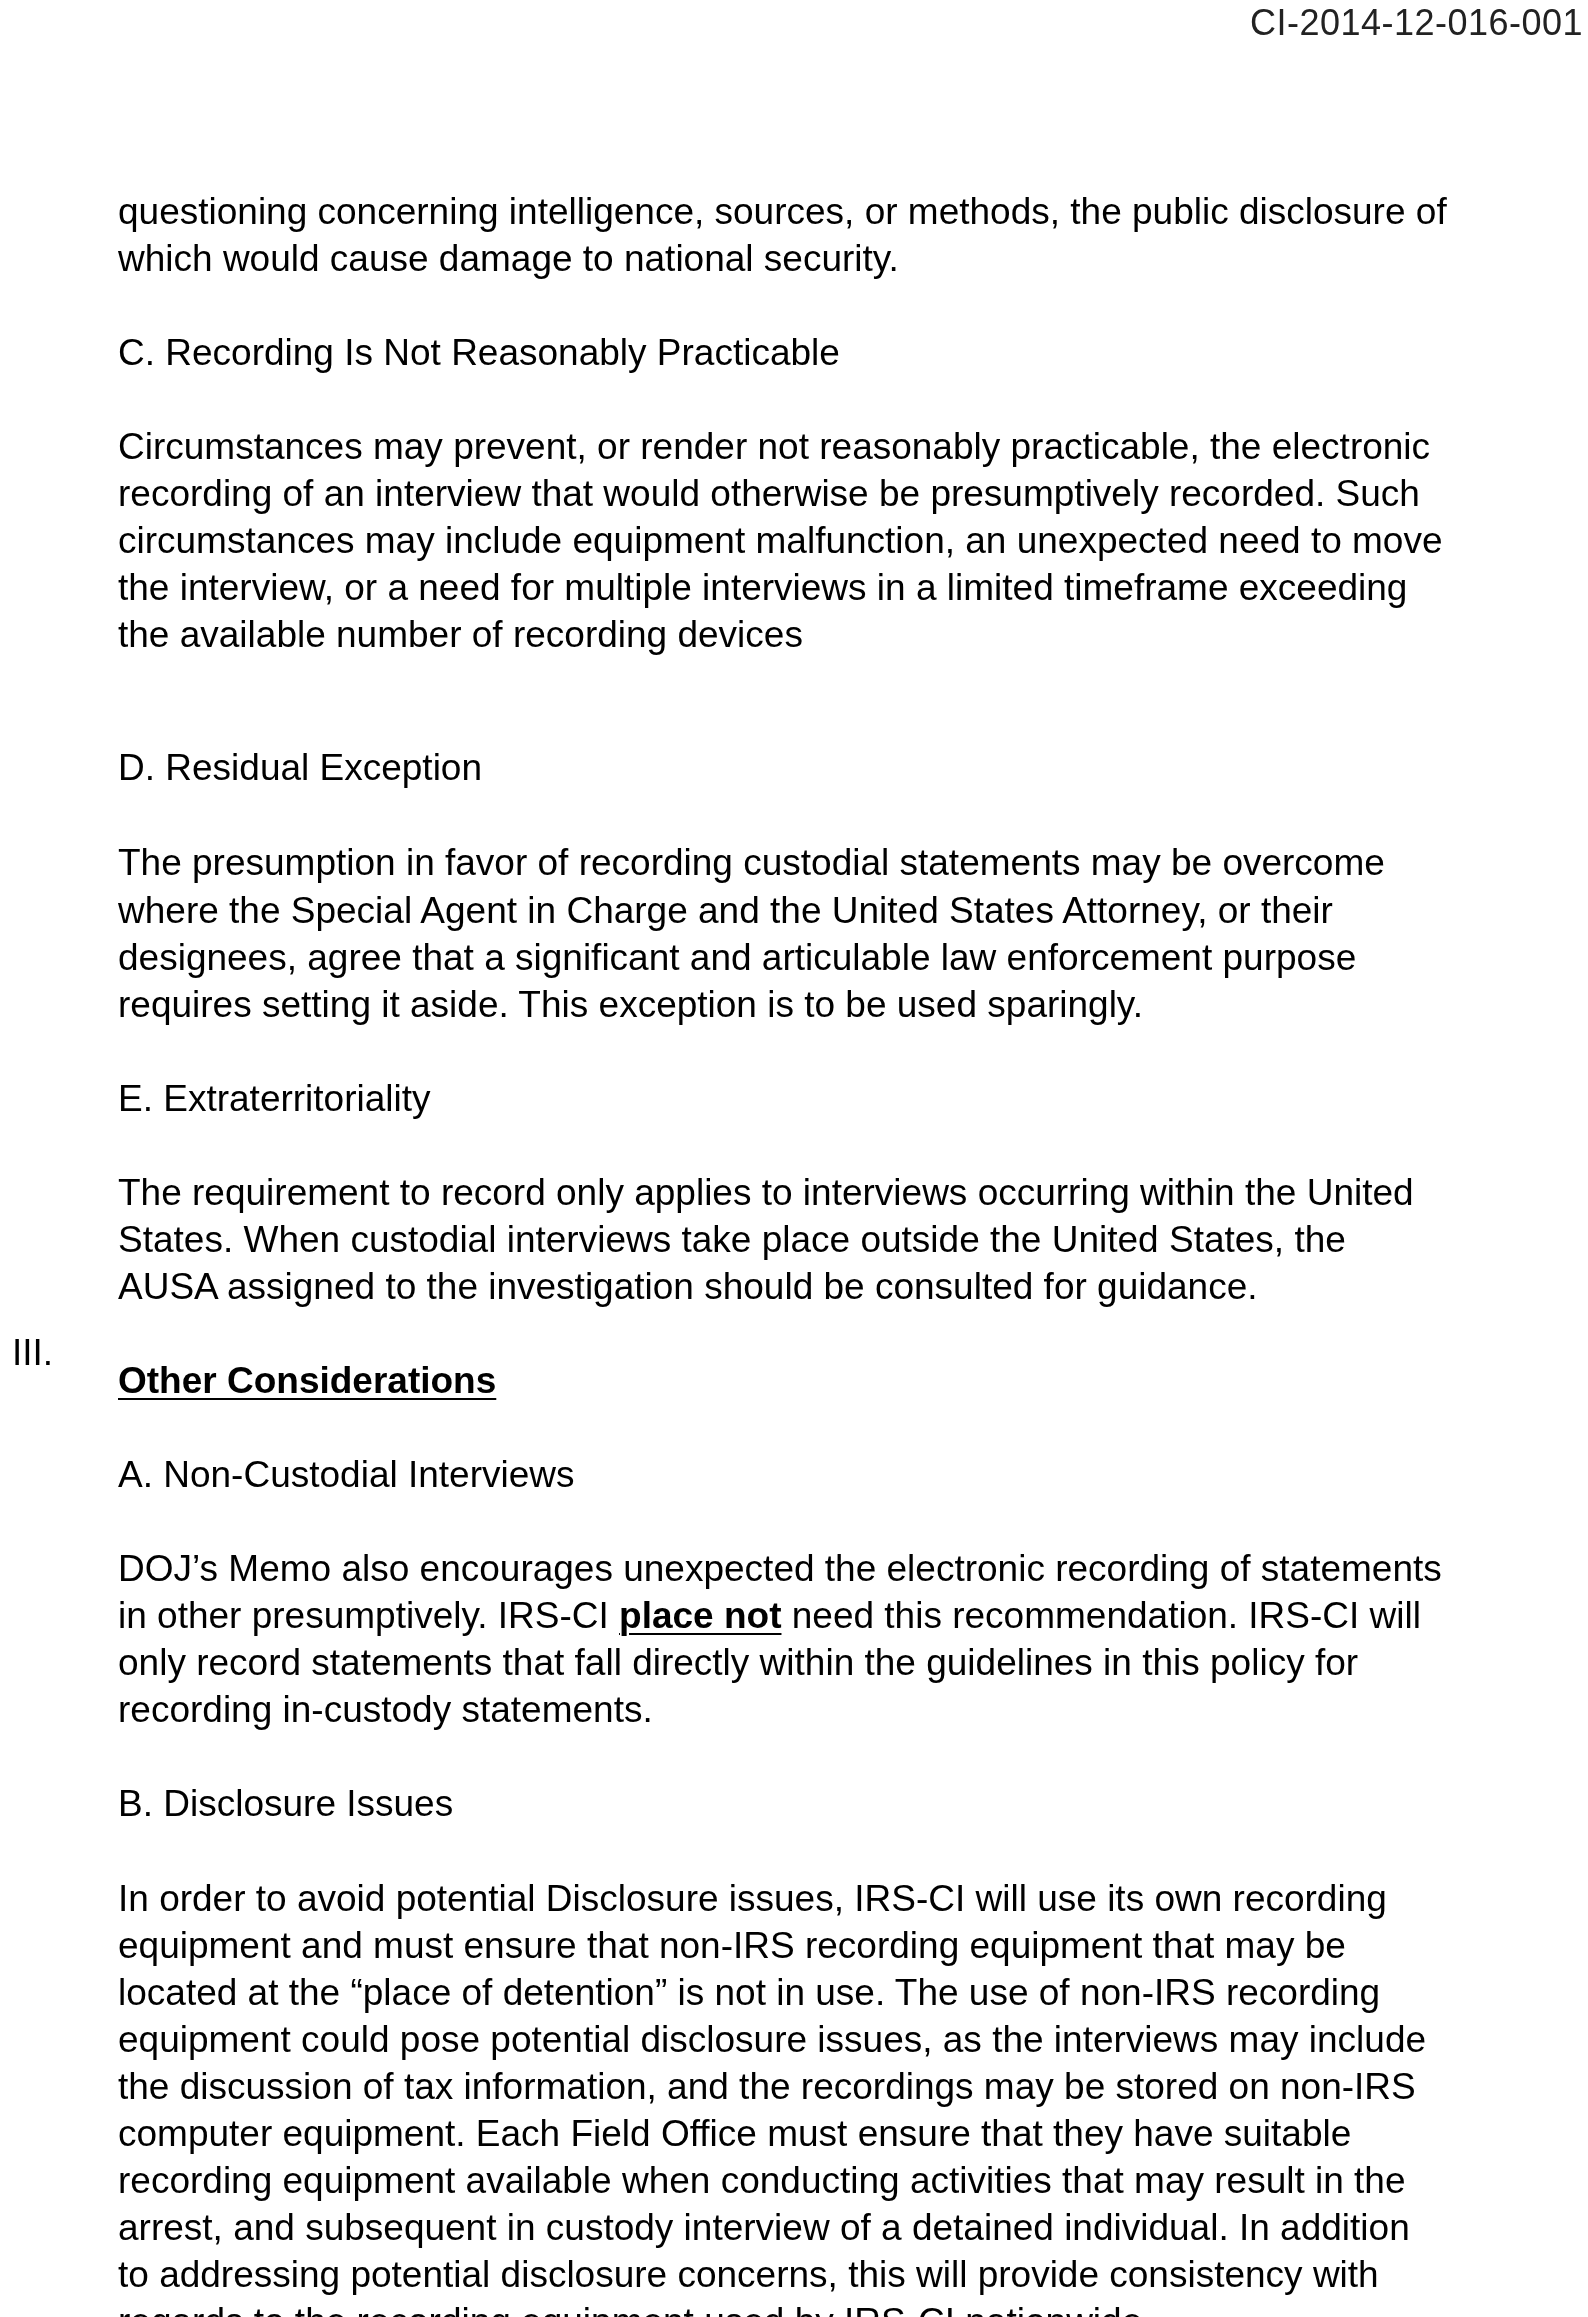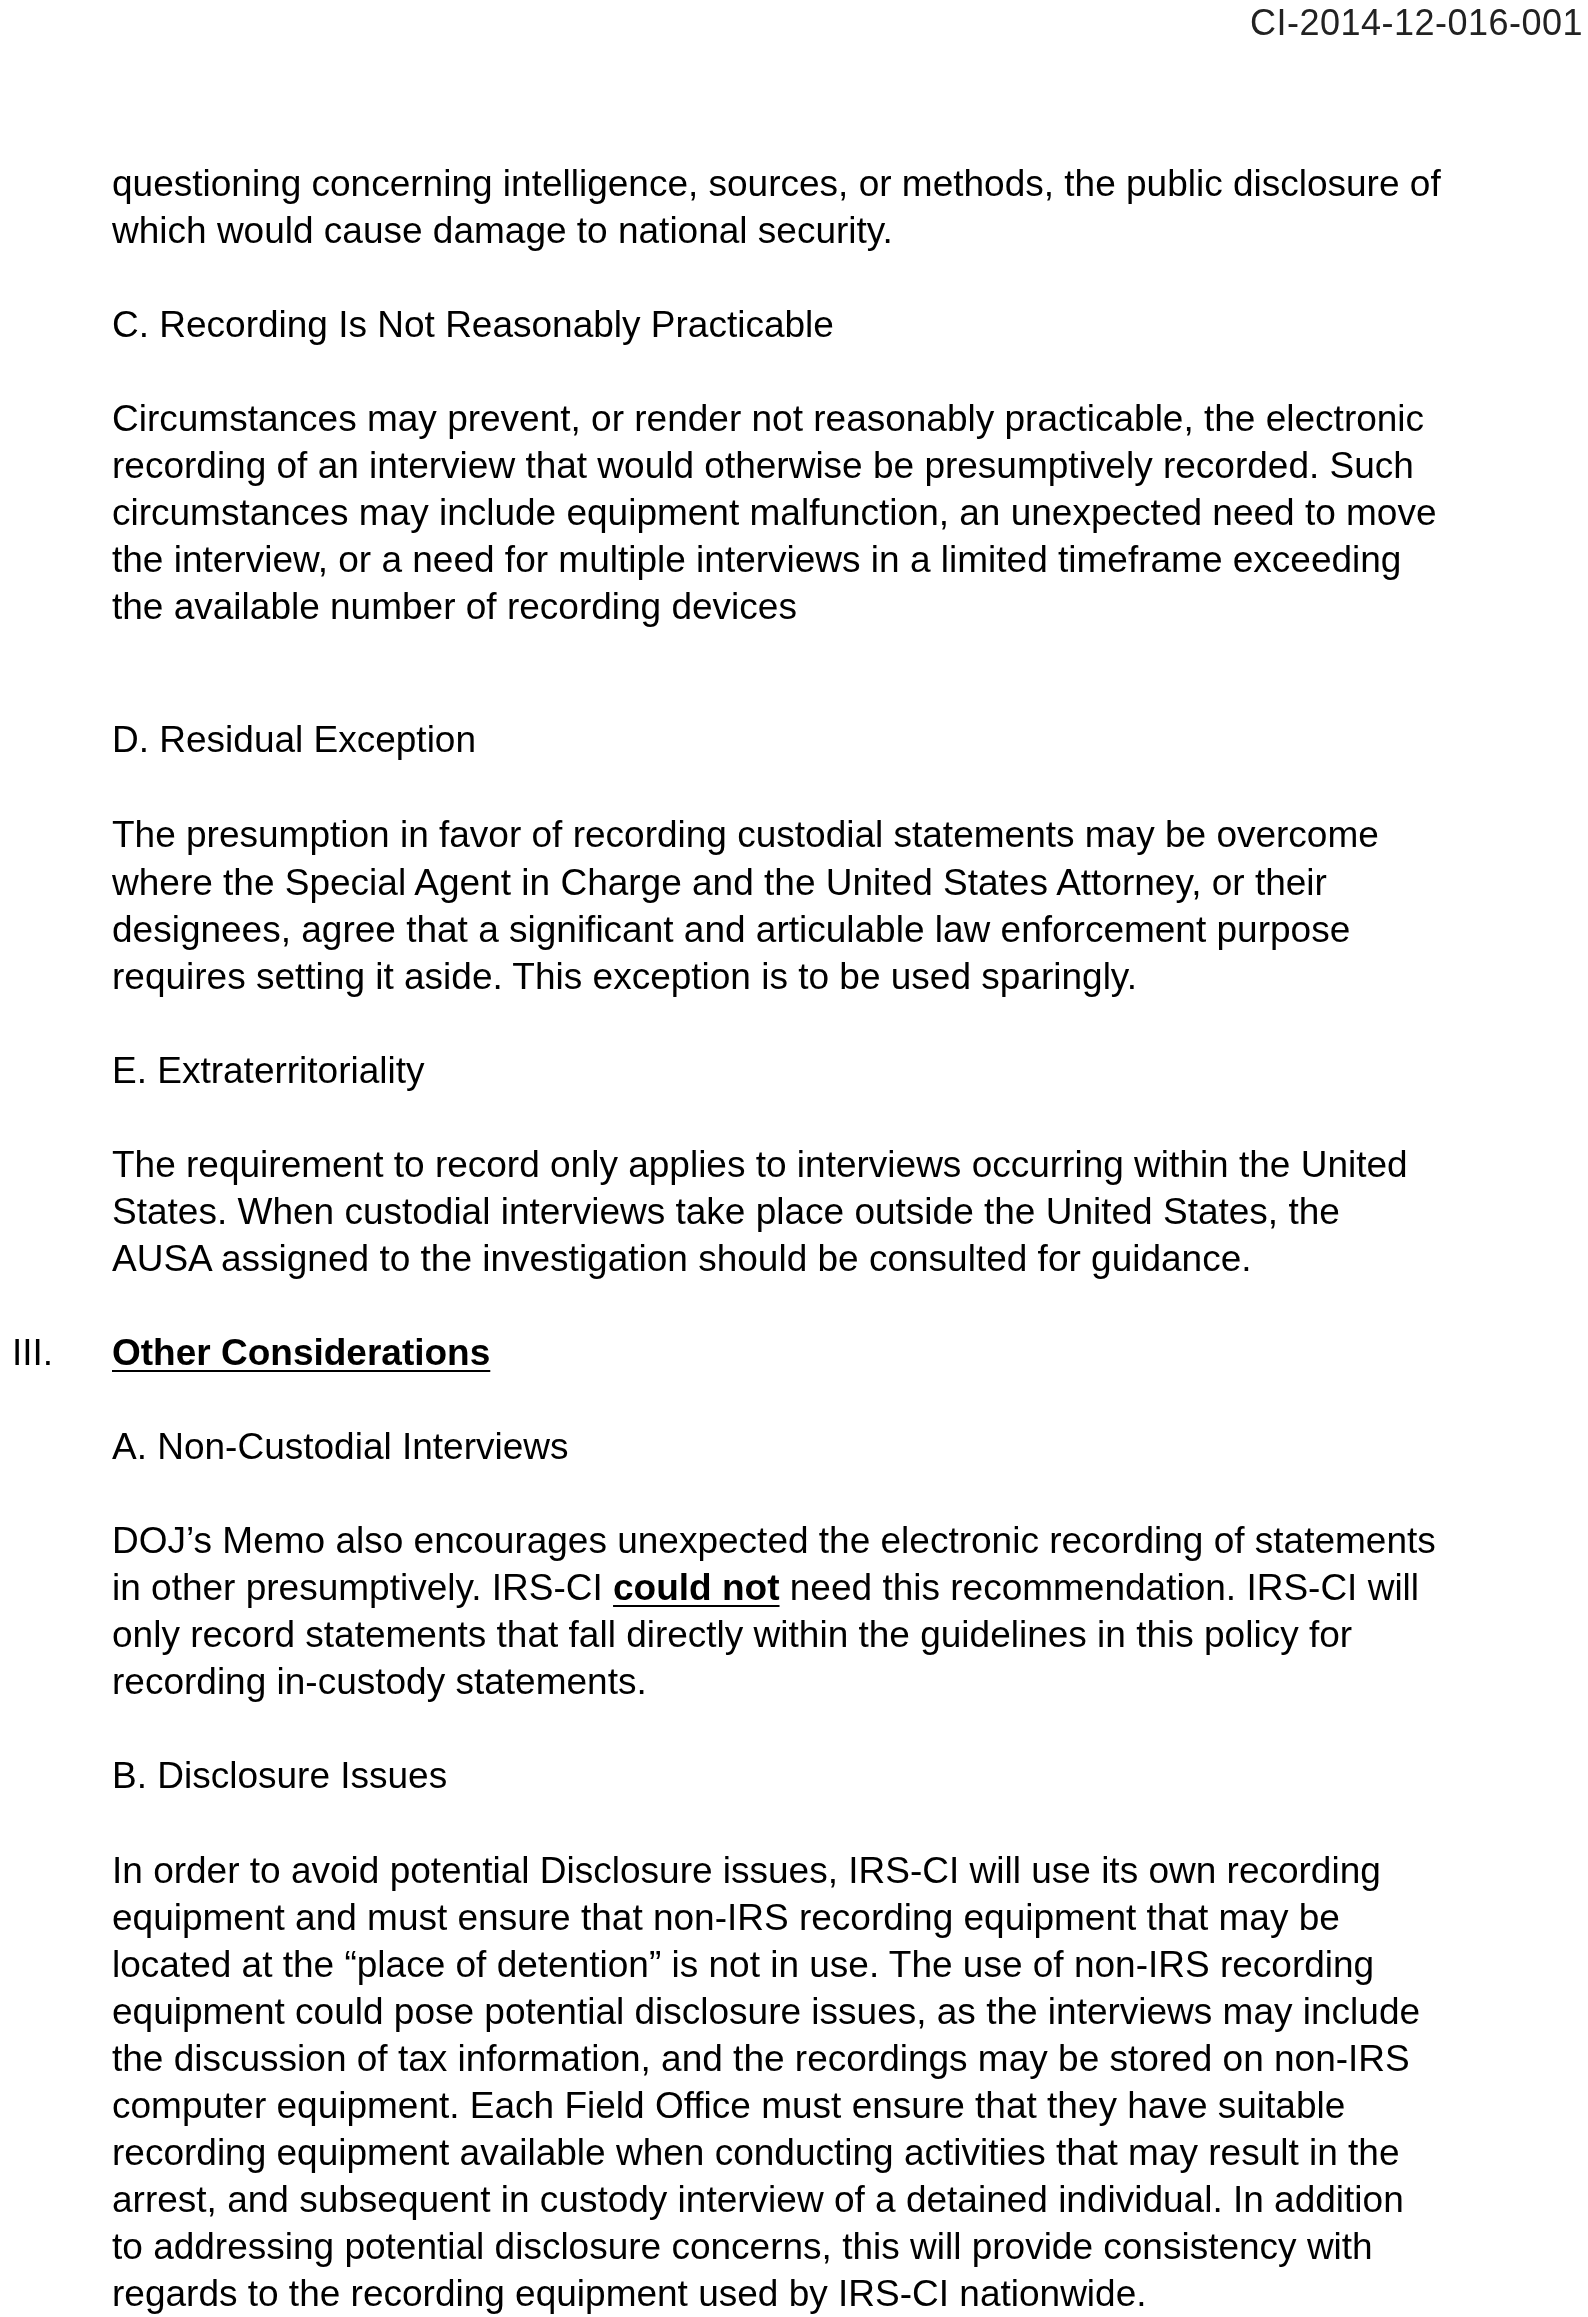--- a/index.html
+++ b/index.html
@@ -1,19 +1,19 @@
 <!DOCTYPE html>
 <html><head>
   <meta charset="utf-8">
   <style>
     html, body { margin: 0; padding: 0; background: #ffffff; }
     body { width: 1589px; height: 2317px; position: relative; overflow: hidden;
            font-family: "Liberation Sans", sans-serif; color: #000; }
     .hdr { position: absolute; top: 2px; right: 5.9px; font-size: 36px; color: #222; letter-spacing: 0.5px; }
-    .line { position: absolute; left: 112px; font-size: 37px; white-space: nowrap; line-height: 1; }
+    .line { position: absolute; left: 118px; font-size: 37px; white-space: nowrap; line-height: 1; margin-top: 28px; }
     .u { text-decoration: underline; text-underline-offset: 4.9px; text-decoration-thickness: 2px; font-weight: bold; }
     .roman { position: absolute; left: 12px; font-size: 37px; line-height: 1; }
   </style>
 </head>
 <body>
 
 <div>
   <div class="hdr">CI-2014-12-016-001</div>
 
   <div class="line" style="top:165px">questioning concerning intelligence, sources, or methods, the public disclosure of</div>
@@ -36,21 +36,21 @@
   <div class="line" style="top:1146px">The requirement to record only applies to interviews occurring within the United</div>
   <div class="line" style="top:1193px">States.  When custodial interviews take place outside the United States, the</div>
   <div class="line" style="top:1240px">AUSA assigned to the investigation should be consulted for guidance.</div>
 
   <div class="roman" style="top:1334px">III.</div>
   <div class="line u" style="top:1334px">Other Considerations</div>
 
   <div class="line" style="top:1428px">A.  Non-Custodial Interviews</div>
   <div class="line" style="top:1522px">DOJ’s Memo also encourages unexpected the electronic recording of statements</div>
   <div class="line" style="top:1569px">
-    <span>in other presumptively.  IRS-CI </span><span class="u">could not</span><span> need this recommendation.  IRS-CI will</span>
+    <span>in other presumptively.  IRS-CI </span><span class="u">place not</span><span> need this recommendation.  IRS-CI will</span>
   </div>
   <div class="line" style="top:1616px">only record statements that fall directly within the guidelines in this policy for</div>
   <div class="line" style="top:1663px">recording in-custody statements.</div>
 
   <div class="line" style="top:1757px">B.  Disclosure Issues</div>
   <div class="line" style="top:1852px">In order to avoid potential Disclosure issues, IRS-CI will use its own recording</div>
   <div class="line" style="top:1899px">equipment and must ensure that non-IRS recording equipment that may be</div>
   <div class="line" style="top:1946px">located at the “place of detention” is not in use.  The use of non-IRS recording</div>
   <div class="line" style="top:1993px">equipment could pose potential disclosure issues, as the interviews may include</div>
   <div class="line" style="top:2040px">the discussion of tax information, and the recordings may be stored on non-IRS</div>

